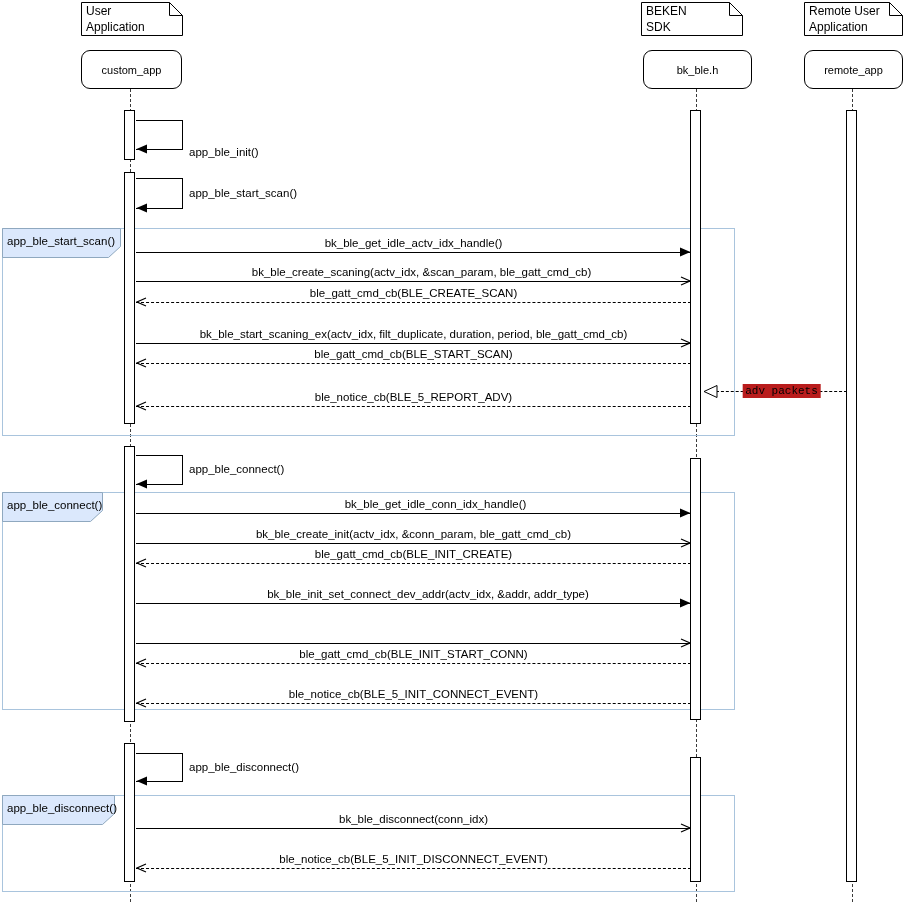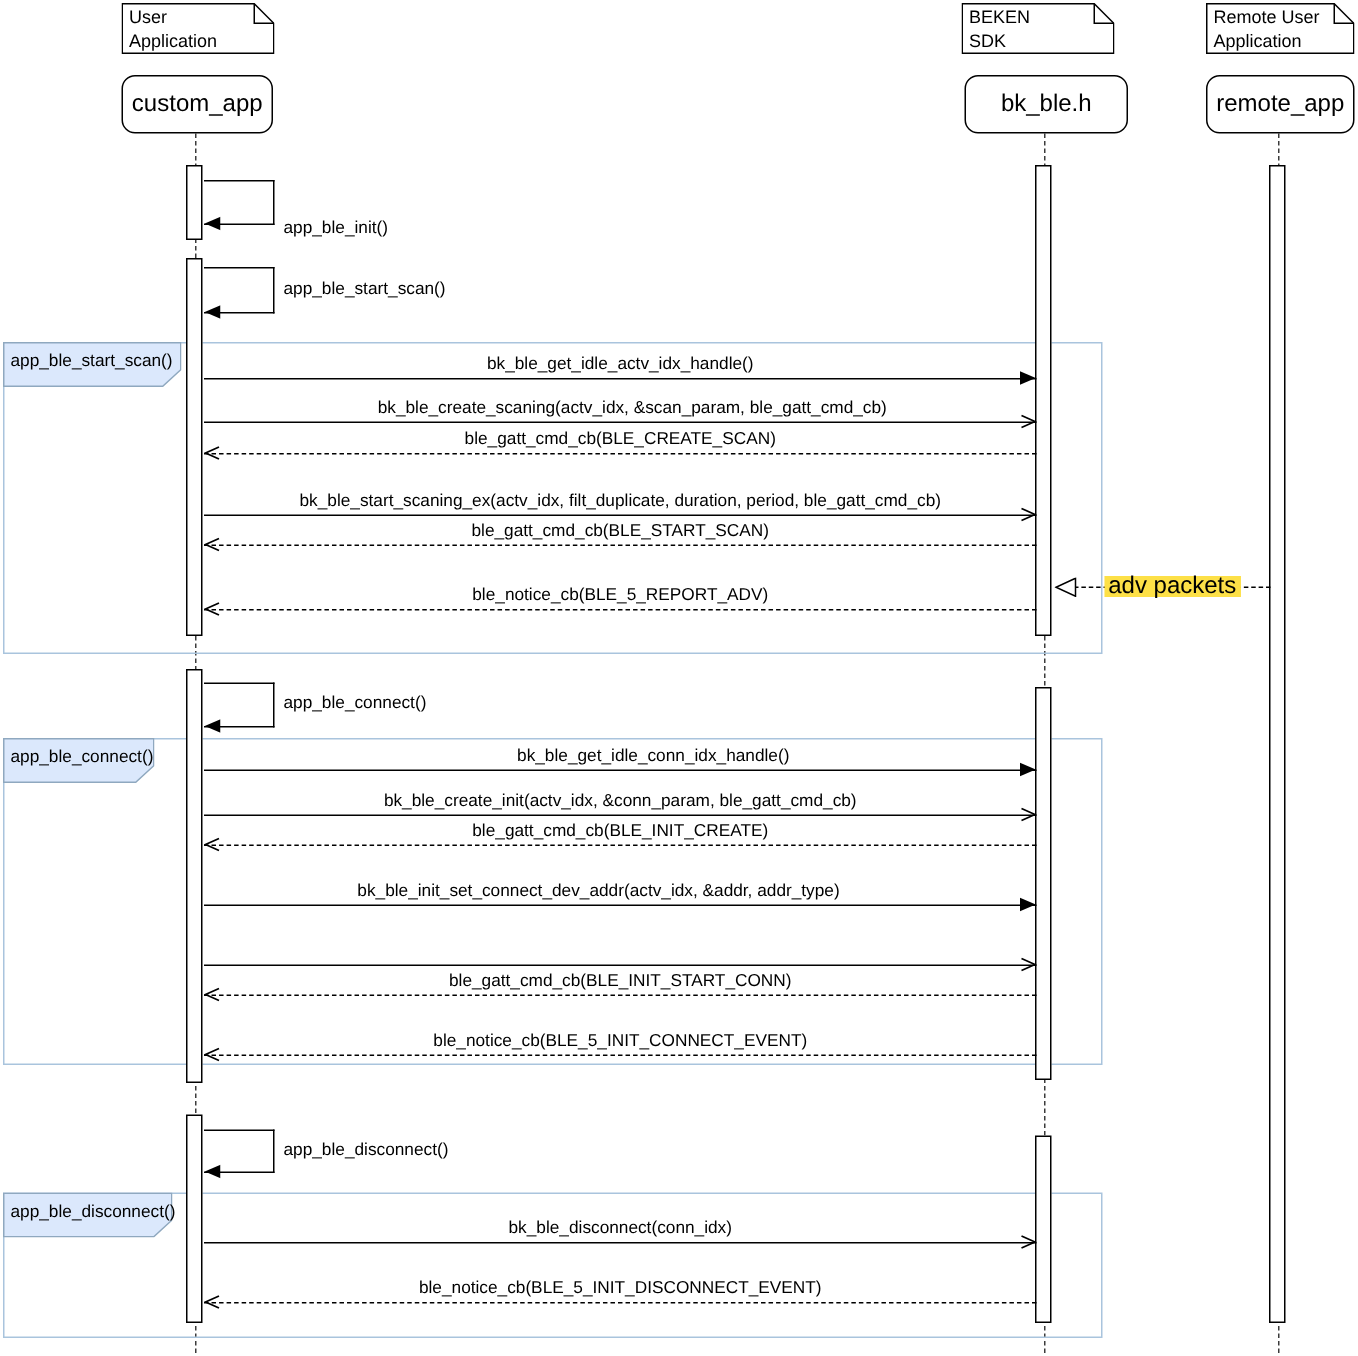--- a/index.html
+++ b/index.html
@@ -6,28 +6,28 @@
   body{width:905px;height:904px;background:#ffffff;overflow:hidden;
        font-family:"Liberation Sans", sans-serif;color:#000;}
   #diagram{position:relative;width:905px;height:904px;background:#fff;}
   .lifeline{position:absolute;width:0;border-left:1px dashed #3b3b3b;}
   .activation{position:absolute;width:9px;background:#fff;border:1px solid #000;}
   .frame{position:absolute;border:1px solid #a9c4dd;background:transparent;}
   .frame-label{position:absolute;}
   .frame-label-text{position:absolute;top:0;left:0;right:10px;bottom:4px;
       display:flex;align-items:center;padding-left:5px;font-size:11.5px;white-space:nowrap;}
   .participant{position:absolute;border:1px solid #000;border-radius:9px;background:#fff;
-      display:flex;align-items:center;justify-content:center;font-size:16px;text-align:right;}
+      display:flex;align-items:center;justify-content:center;font-size:11px;text-align:right;}
   .note{position:absolute;}
   .note-text{position:absolute;top:1px;left:5px;font-size:12px;line-height:16px;}
   .msg-line{position:absolute;height:0;border-top:1px solid #000;}
   .msg-line.dashed{border-top-style:dashed;}
   .msg-label{position:absolute;font-size:11.5px;line-height:14px;white-space:nowrap;
       transform:translateX(-50%);}
-  .msg-label.online{background:#fde047;padding:0 3px;font-size:16px;transform:translate(-50%,-50%);}
+  .msg-label.online{background:#b91c1c;padding:0 3px;font-size:11px;transform:translate(-50%,-50%);font-family:Liberation Mono, monospace;}
   .msg-head{position:absolute;line-height:0;}
   .self-box{position:absolute;border:1px solid #000;border-left:none;background:transparent;}
   .self-label{position:absolute;font-size:11.5px;line-height:14px;white-space:nowrap;}
 </style>
 </head>
 <body>
 
 <div id="diagram">
     <div class="lifeline" style="left: 130px; top: 89px; height: 813px;"></div>
     <div class="lifeline" style="left: 696px; top: 89px; height: 813px;"></div>
@@ -99,21 +99,21 @@
     <div class="msg-label" style="left: 413.5px; top: 527px;">bk_ble_create_init(actv_idx, &amp;conn_param, ble_gatt_cmd_cb)</div>
     <div class="msg-line dashed" style="left: 136px; top: 563px; width: 555px;"></div>
     <div class="msg-head" style="left: 136px; top: 558px;"><svg width="11" height="10">
         <path d="M10,1 L1,5 L10,9" fill="none" stroke="#000000" stroke-width="1.2"></path>
       </svg></div>
     <div class="msg-label" style="left: 413.5px; top: 547px;">ble_gatt_cmd_cb(BLE_INIT_CREATE)</div>
     <div class="msg-line" style="left: 136px; top: 603px; width: 555px;"></div>
     <div class="msg-head" style="left: 680px; top: 598px;"><svg width="11" height="10">
         <path d="M0,0.5 L10.5,5 L0,9.5 Z" fill="#000000"></path>
       </svg></div>
-    <div class="msg-label" style="left: 399px; top: 587px;">bk_ble_init_set_connect_dev_addr(actv_idx, &amp;addr, addr_type)</div>
+    <div class="msg-label" style="left: 428px; top: 587px;">bk_ble_init_set_connect_dev_addr(actv_idx, &amp;addr, addr_type)</div>
     <div class="msg-line" style="left: 136px; top: 643px; width: 555px;"></div>
     <div class="msg-head" style="left: 680px; top: 638px;"><svg width="11" height="10">
         <path d="M1,1 L10,5 L1,9" fill="none" stroke="#000000" stroke-width="1.2"></path>
       </svg></div>
     <div class="msg-line dashed" style="left: 136px; top: 663px; width: 555px;"></div>
     <div class="msg-head" style="left: 136px; top: 658px;"><svg width="11" height="10">
         <path d="M10,1 L1,5 L10,9" fill="none" stroke="#000000" stroke-width="1.2"></path>
       </svg></div>
     <div class="msg-label" style="left: 413.5px; top: 647px;">ble_gatt_cmd_cb(BLE_INIT_START_CONN)</div>
     <div class="msg-line dashed" style="left: 136px; top: 703px; width: 555px;"></div>

